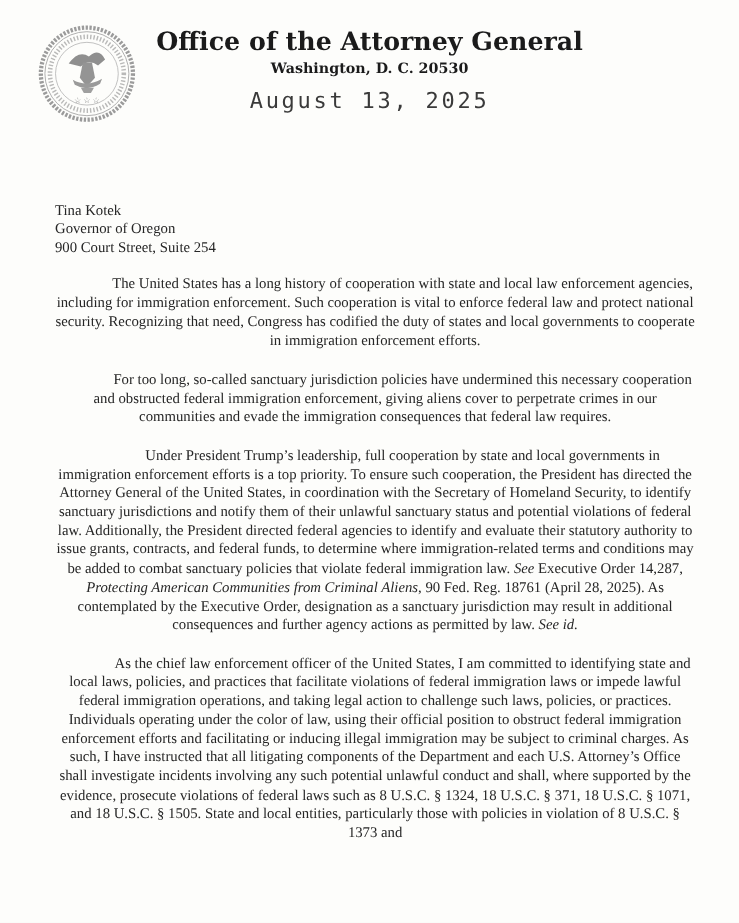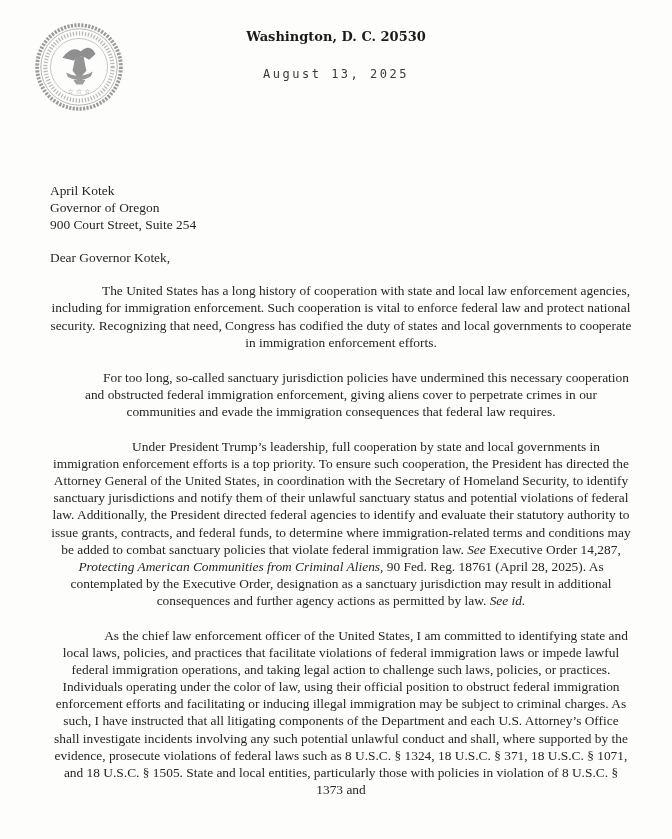--- a/index.html
+++ b/index.html
@@ -43,24 +43,24 @@
   .lh-city {
     font-family: "DejaVu Serif", serif;
     font-weight: 700;
     font-size: 13px;
     color: #1b1b1b;
     line-height: 20px;
     margin-top: 2px;
   }
   .lh-date {
     font-family: "DejaVu Sans Mono", "Liberation Mono", monospace;
-    font-size: 12px;
+    font-size: 20px;
     letter-spacing: 2.5px;
     color: #3a3a3a;
-    margin-top: 20px;
+    margin-top: 6px;
   }
   
   .content {
     margin: 0 40px 0 50px;
     font-size: 13.4px;
     line-height: 17.1px;
     color: #262626;
   }
   .recipient { margin-top: 42px; }
   .recipient div { line-height: 17.1px; }
@@ -91,32 +91,32 @@
 
         <path d="M32 40 Q42 26 52 33 Q62 24 68 36 L61 42 Q52 35 44 43 Z" fill="#8f8f8f"></path>
         <path d="M46 39 L55 39 L58 54 L50 63 L43 54 Z" fill="#949494"></path>
         <path d="M36 56 Q50 64 65 55 L63 60 Q50 68 38 61 Z" fill="#9a9a9a"></path>
         <path d="M44 64 L57 64 L54 69 L47 69 Z" fill="#9f9f9f"></path>
 
         <text x="50" y="79" text-anchor="middle" font-size="8" fill="#8d8d8d">☆ ☆ ☆</text>
       </svg>
     </div>
     <div class="lh-text">
+      <div class="lh-office">Office of the Attorney General</div>
       <div class="lh-city">Washington, D. C. 20530</div>
       <div class="lh-date">August 13, 2025</div>
     </div>
   </header>
 
   <div class="content">
     <div class="recipient" id="recipient">
-        <div>April Kotek</div>
+        <div>Tina Kotek</div>
         <div>Governor of Oregon</div>
         <div>900 Court Street, Suite 254</div>
       </div>
-    <p class="salutation">Dear Governor Kotek,</p>
     <div class="letter-body" id="letter-body">
         <p><span>The United States has a long history of cooperation with state and local law enforcement agencies, including for immigration enforcement. Such cooperation is vital to enforce federal law and protect national security. Recognizing that need, Congress has codified the duty of states and local governments to cooperate in immigration enforcement efforts.</span></p>
         <p><span>For too long, so-called sanctuary jurisdiction policies have undermined this necessary cooperation and obstructed federal immigration enforcement, giving aliens cover to perpetrate crimes in our communities and evade the immigration consequences that federal law requires.</span></p>
         <p><span>Under President Trump’s leadership, full cooperation by state and local governments in immigration enforcement efforts is a top priority. To ensure such cooperation, the President has directed the Attorney General of the United States, in coordination with the Secretary of Homeland Security, to identify sanctuary jurisdictions and notify them of their unlawful sanctuary status and potential violations of federal law. Additionally, the President directed federal agencies to identify and evaluate their statutory authority to issue grants, contracts, and federal funds, to determine where immigration-related terms and conditions may be added to combat sanctuary policies that violate federal immigration law. </span><span class="it">See</span><span> Executive Order 14,287, </span><span class="it">Protecting American Communities from Criminal Aliens</span><span>, 90 Fed. Reg. 18761 (April 28, 2025). As contemplated by the Executive Order, designation as a sanctuary jurisdiction may result in additional consequences and further agency actions as permitted by law. </span><span class="it">See id.</span></p>
         <p><span>As the chief law enforcement officer of the United States, I am committed to identifying state and local laws, policies, and practices that facilitate violations of federal immigration laws or impede lawful federal immigration operations, and taking legal action to challenge such laws, policies, or practices. Individuals operating under the color of law, using their official position to obstruct federal immigration enforcement efforts and facilitating or inducing illegal immigration may be subject to criminal charges. As such, I have instructed that all litigating components of the Department and each U.S. Attorney’s Office shall investigate incidents involving any such potential unlawful conduct and shall, where supported by the evidence, prosecute violations of federal laws such as 8 U.S.C. § 1324, 18 U.S.C. § 371, 18 U.S.C. § 1071, and 18 U.S.C. § 1505. State and local entities, particularly those with policies in violation of 8 U.S.C. § 1373 and</span></p>
       </div>
   </div>
 
 </div>
 

